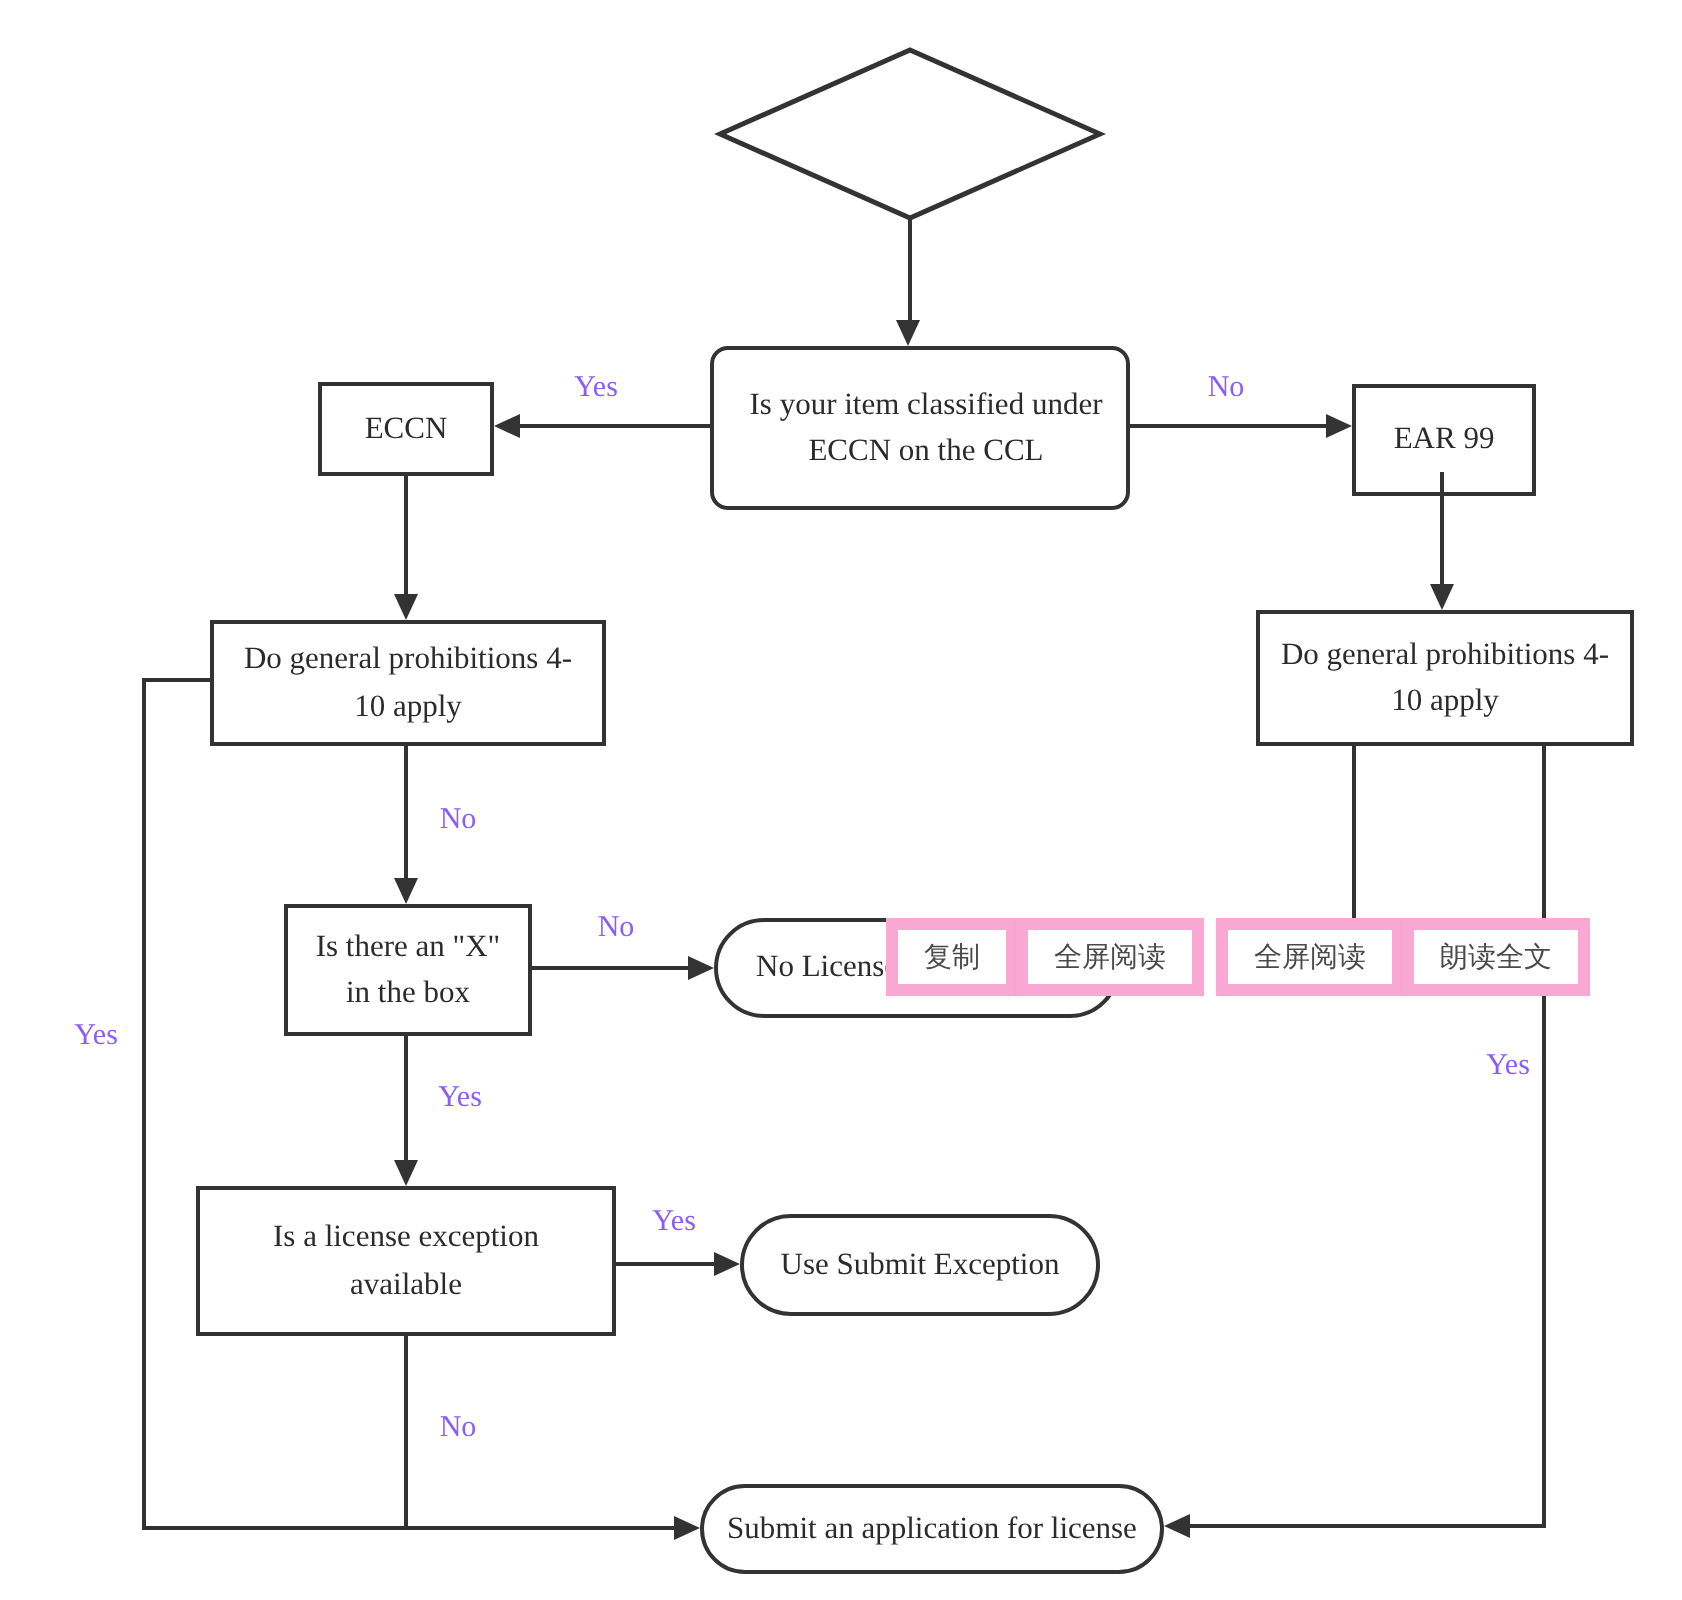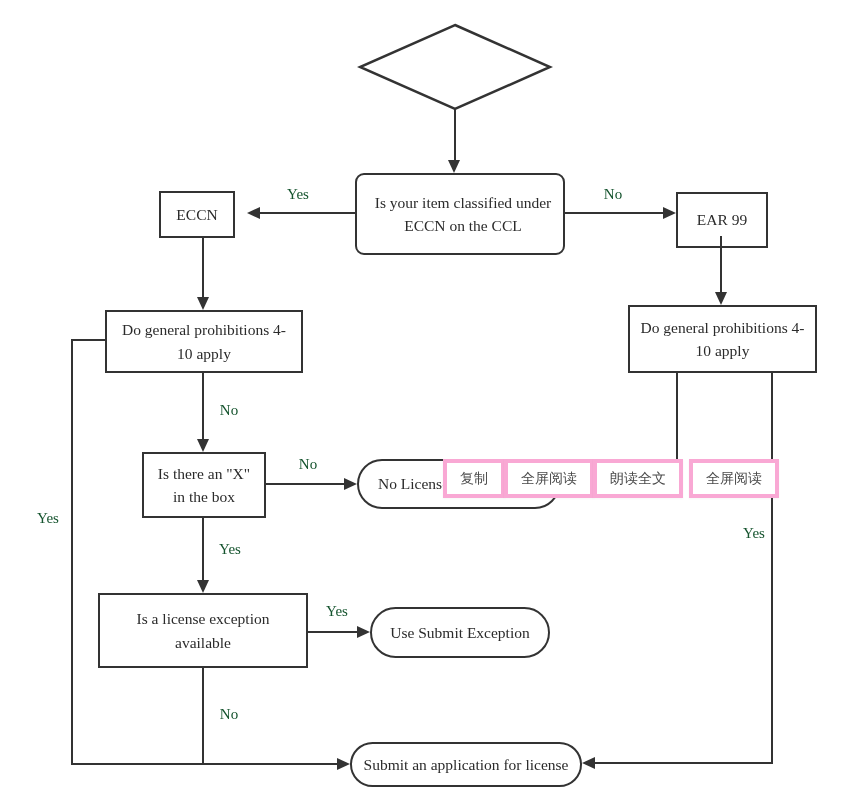--- a/index.html
+++ b/index.html
@@ -38,37 +38,37 @@
   
   .hline,.vline{position:absolute;background:#333333;}
   .hline{height:2px;}
   .vline{width:2px;}
   .arr{position:absolute;width:0;height:0;}
   .arr.down{border-left:6px solid transparent;border-right:6px solid transparent;border-top:13px solid #333333;}
   .arr.left{border-top:6px solid transparent;border-bottom:6px solid transparent;border-right:13px solid #333333;}
   .arr.right{border-top:6px solid transparent;border-bottom:6px solid transparent;border-left:13px solid #333333;}
   .elabel{
     position:absolute;
-    font-size:15px;color:#14532d;
+    font-size:15px;color:#8b5cf6;
     text-align:center;
     background:transparent;
   }
   
   .popup{
     position:absolute;
     left:443px;top:459px;
     display:flex;
     z-index:10;
     font-family:"Liberation Sans", sans-serif;
   }
   .pcell{
     box-sizing:border-box;
     height:39px;
     background:#ffffff;
-    border:4px solid #f9a8d4;
+    border:6px solid #f9a8d4;
     color:#4a4a4a;
     font-size:14px;
     display:flex;align-items:center;justify-content:center;
     padding:0 13px;
     cursor:pointer;
     box-shadow:0 1px 2px rgba(0,0,0,0.04);
     white-space:nowrap;
   }
   .pcell + .pcell{margin-left:-1px;}
   .pcell.group-start{margin-left:6px;}
@@ -92,21 +92,21 @@
   <div class="node rounded" style="left:355px;top:173px;width:210px;height:82px;padding-left:16px;">Is your item classified under ECCN on the CCL</div>
 
   <div class="hline" style="left:250px;top:212px;width:105px;"></div>
   <div class="arr left" style="left:247px;top:207px;"></div>
   <div class="elabel" style="left:279px;top:186px;width:38px;">Yes</div>
 
   <div class="hline" style="left:565px;top:212px;width:100px;"></div>
   <div class="arr right" style="left:663px;top:207px;"></div>
   <div class="elabel" style="left:595px;top:186px;width:36px;">No</div>
 
-  <div class="node" style="left:159px;top:191px;width:76px;height:47px;">ECCN</div>
+  <div class="node" style="left:159px;top:191px;width:88px;height:47px;">ECCN</div>
 
   <div class="node" style="left:676px;top:192px;width:92px;height:56px;">EAR 99</div>
 
   <div class="vline" style="left:202px;top:238px;height:62px;"></div>
   <div class="arr down" style="left:197px;top:297px;"></div>
 
   <div class="vline" style="left:720px;top:236px;height:59px;"></div>
   <div class="arr down" style="left:715px;top:292px;"></div>
 
   <div class="node" style="left:105px;top:310px;width:198px;height:63px;">Do general prohibitions 4-10 apply</div>
@@ -151,17 +151,17 @@
   <div class="vline" style="left:771px;top:373px;height:391px;"></div>
   <div class="hline" style="left:584px;top:762px;width:189px;"></div>
   <div class="arr left" style="left:582px;top:757px;"></div>
   <div class="elabel" style="left:735px;top:525px;width:38px;">Yes</div>
 
   <div class="node stadium" style="left:350px;top:742px;width:232px;height:45px;">Submit an application for license</div>
 
   <div class="popup">
     <div class="pcell">复制</div>
     <div class="pcell">全屏阅读</div>
+    <div class="pcell group-start">全屏阅读</div>
     <div class="pcell">朗读全文</div>
-    <div class="pcell group-start">全屏阅读</div>
   </div>
 
 </div>
 
 </body></html>

